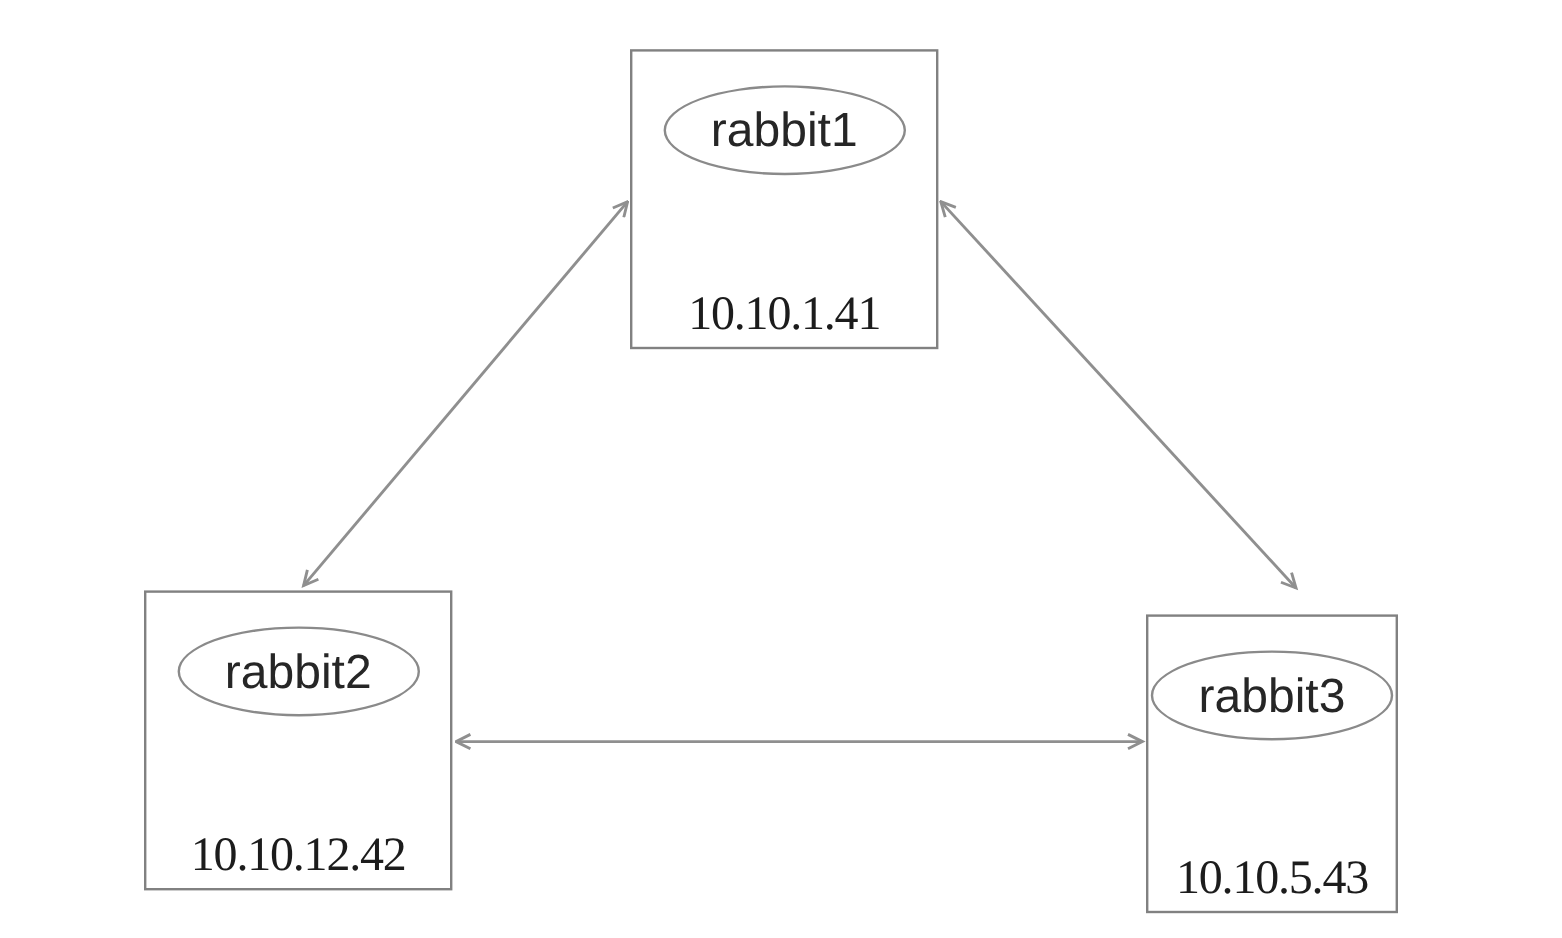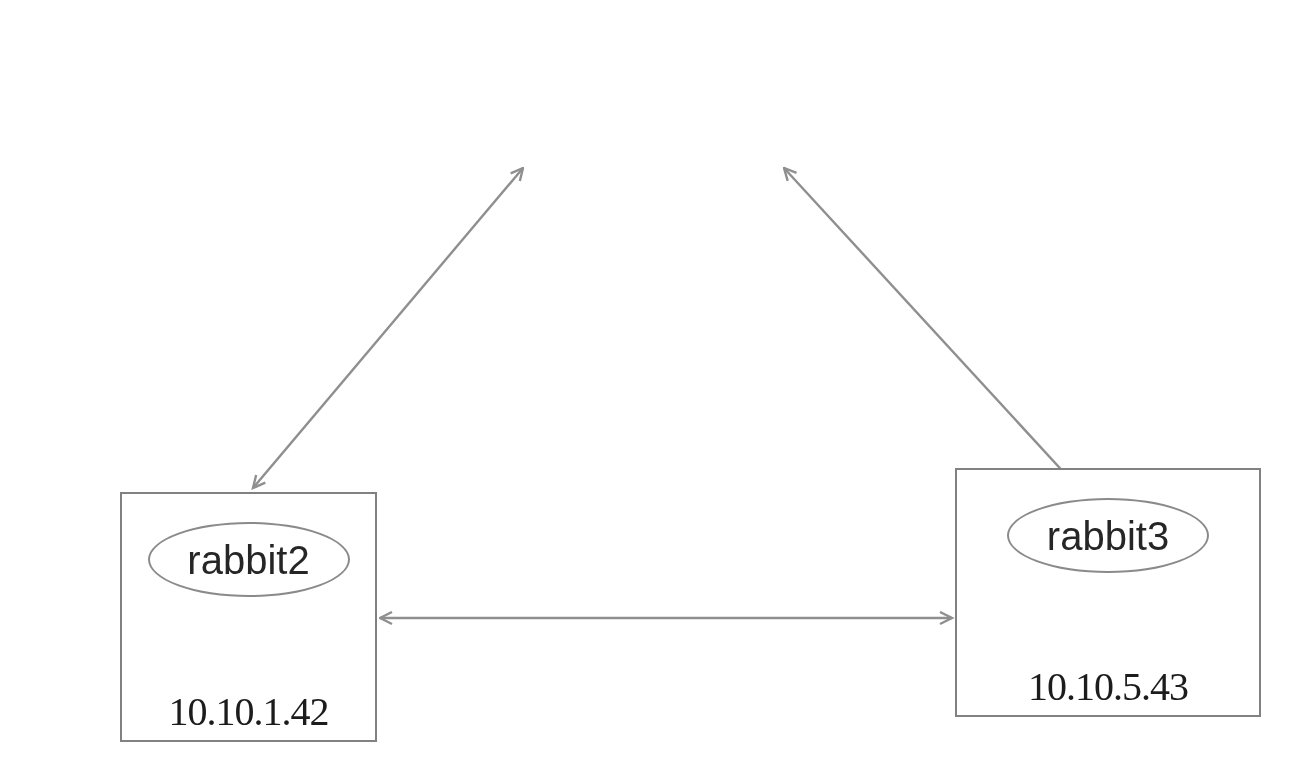--- a/index.html
+++ b/index.html
@@ -23,21 +23,21 @@
     height: 782px;
   }
   .node {
     position: absolute;
     box-sizing: border-box;
     border: 2px solid #818181;
     background: #ffffff;
   }
   .node1 { left: 525px; top: 41px;  width: 257px; height: 250px; }
   .node2 { left: 120px; top: 492px; width: 257px; height: 250px; }
-  .node3 { left: 955px; top: 468px; width: 306px; height: 249px; }
+  .node3 { left: 955px; top: 512px; width: 210px; height: 249px; }
   .ellipse {
     position: absolute;
     left: 50%;
     top: 28px;
     transform: translateX(-50%);
     box-sizing: border-box;
     width: 202px;
     height: 75px;
     border: 2px solid #8a8a8a;
     border-radius: 50%;
@@ -79,26 +79,32 @@
       </marker>
       <marker id="ah-start" markerUnits="userSpaceOnUse" markerWidth="16" markerHeight="16" refX="1" refY="7" orient="auto">
         <path d="M13,1 L1,7 L13,13" fill="none" stroke="#8f8f8f" stroke-width="2.4"></path>
       </marker>
     </defs>
     <line x1="523" y1="168" x2="253" y2="488" stroke="#8f8f8f" stroke-width="2.4" marker-start="url(#ah-start)" marker-end="url(#ah-end)"></line>
     <line x1="784" y1="168" x2="1080" y2="490" stroke="#8f8f8f" stroke-width="2.4" marker-start="url(#ah-start)" marker-end="url(#ah-end)"></line>
     <line x1="380" y1="618" x2="952" y2="618" stroke="#8f8f8f" stroke-width="2.4" marker-start="url(#ah-start)" marker-end="url(#ah-end)"></line>
   </svg>
 
+  <div class="node node1">
+    <div class="ellipse">
+      <span class="node-label">rabbit1</span>
+    </div>
+    <span class="node-ip">10.10.1.41</span>
+  </div>
 
   <div class="node node2">
     <div class="ellipse">
       <span class="node-label">rabbit2</span>
     </div>
-    <span class="node-ip">10.10.1.42</span>
+    <span class="node-ip">10.10.12.42</span>
   </div>
 
   <div class="node node3">
     <div class="ellipse">
       <span class="node-label">rabbit3</span>
     </div>
     <span class="node-ip">10.10.5.43</span>
   </div>
 
 </div>

